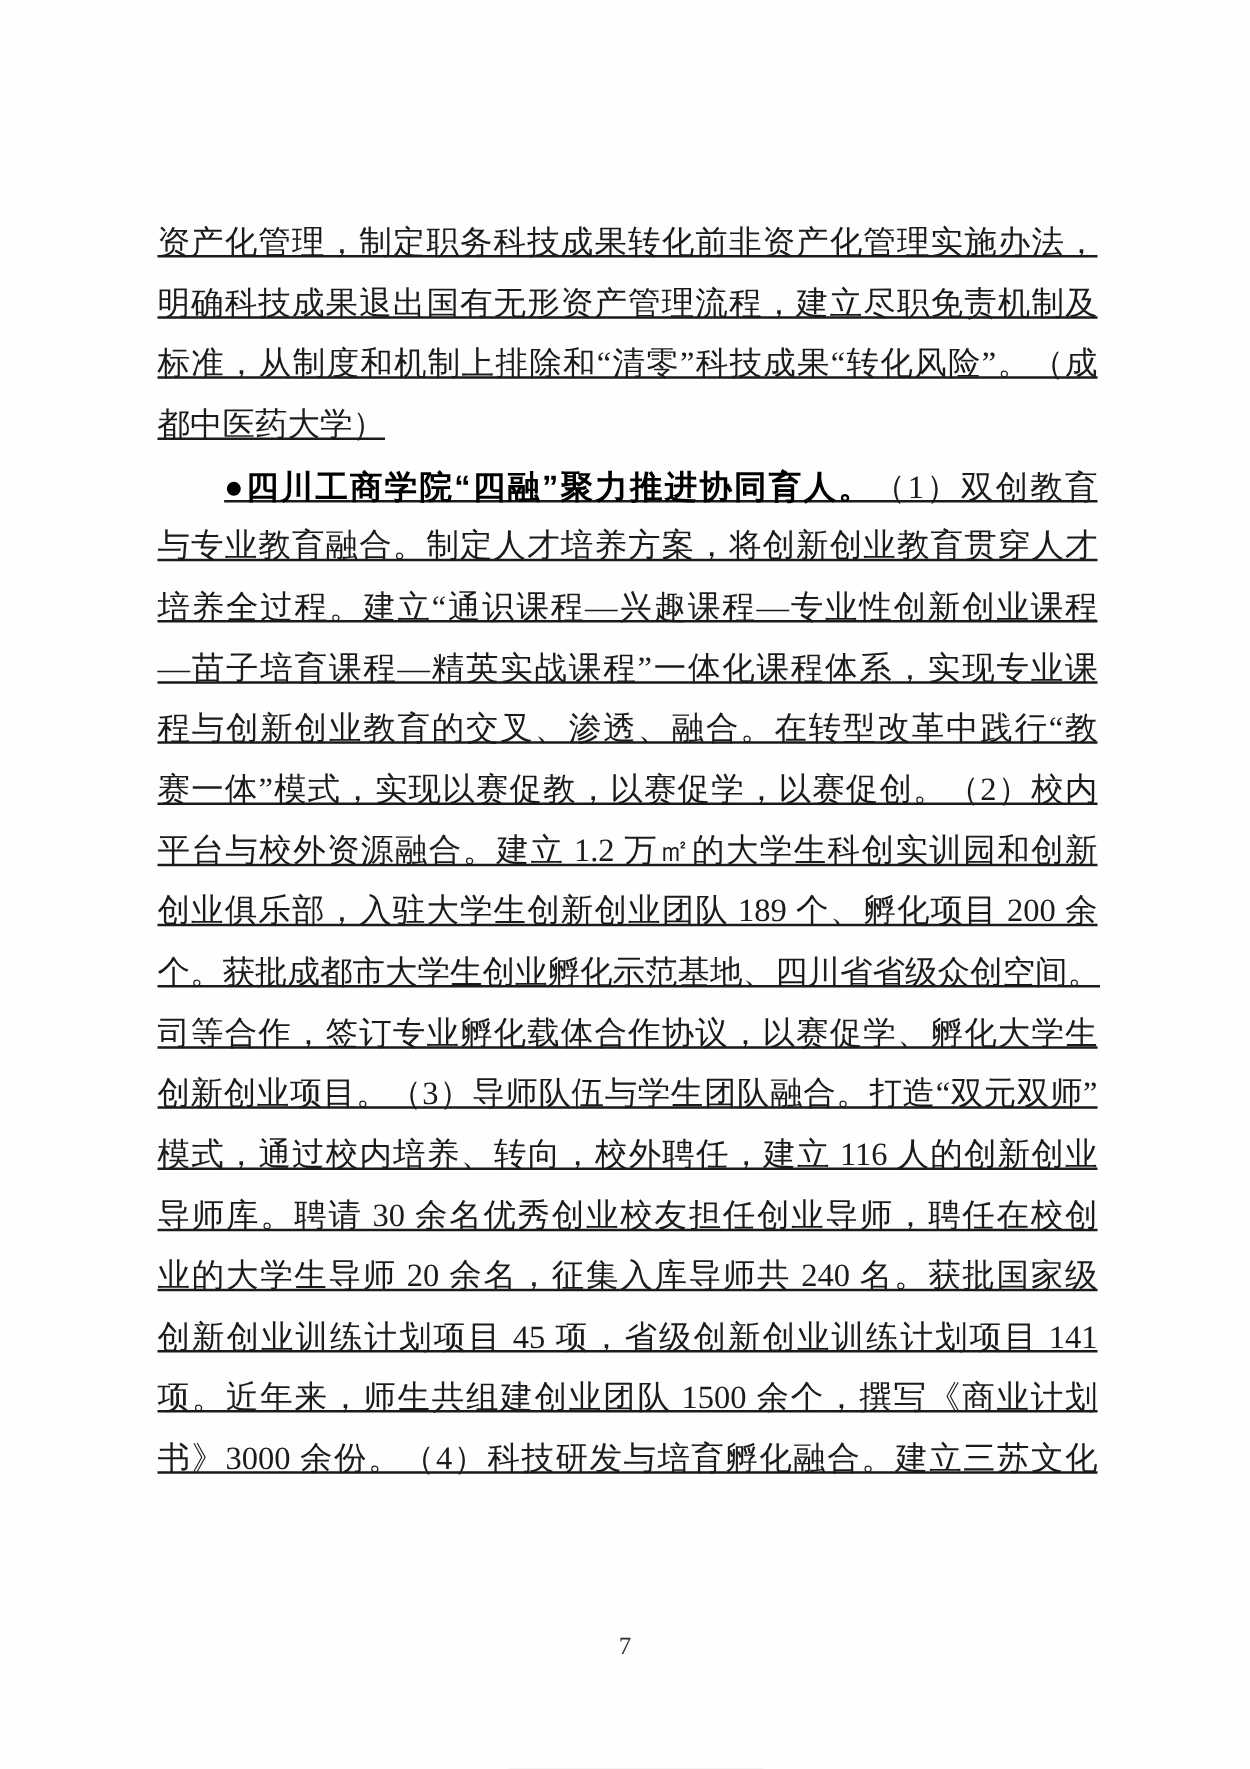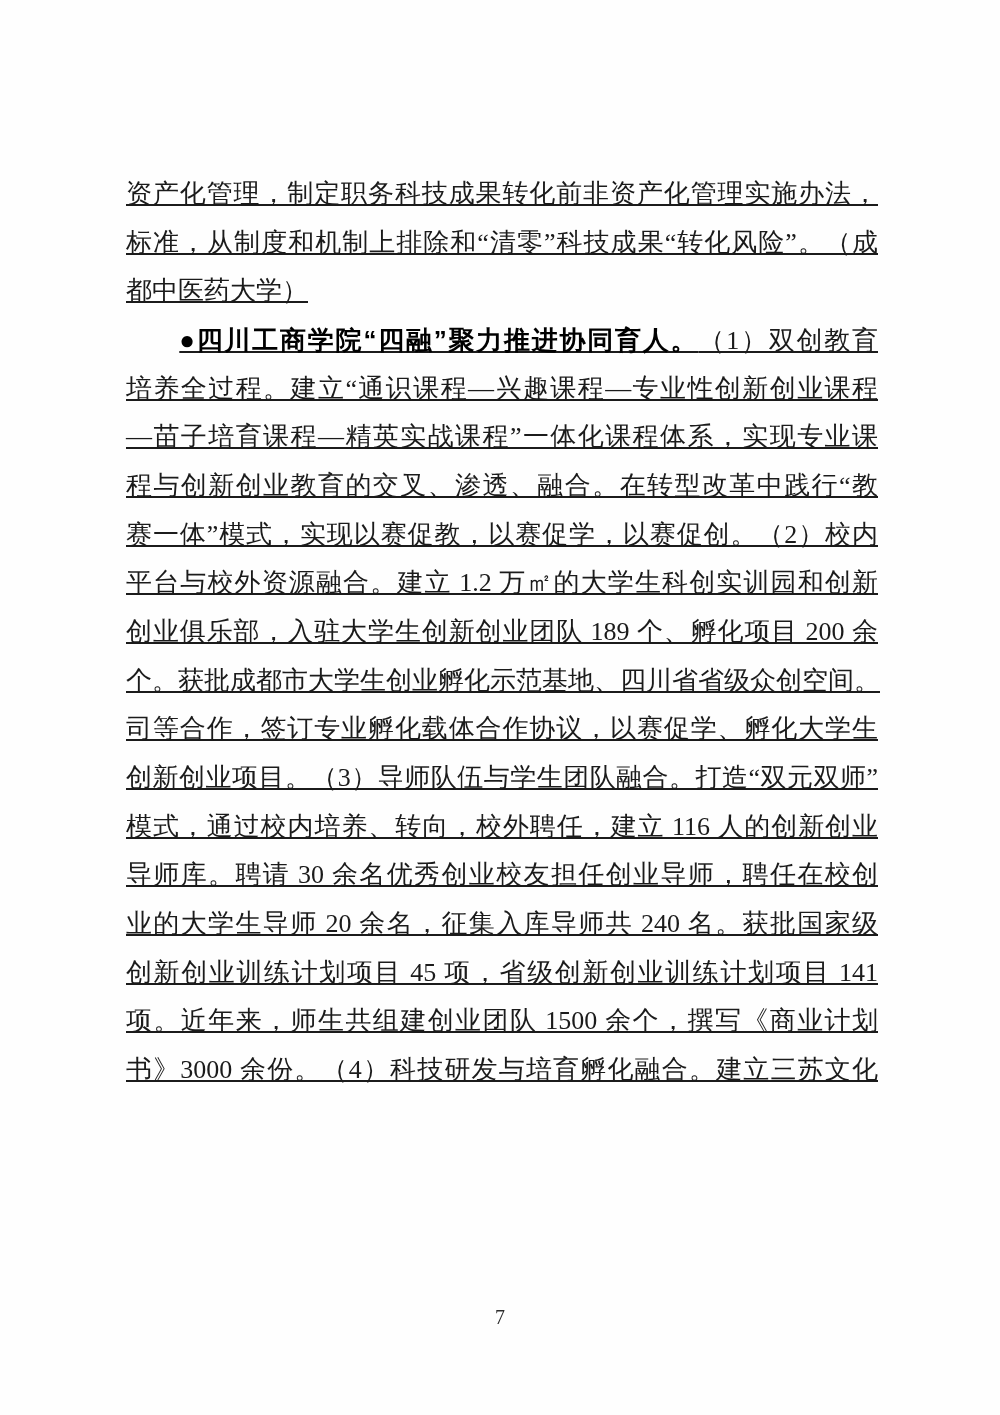--- a/index.html
+++ b/index.html
@@ -59,28 +59,30 @@
   }
 </style>
 </head>
 <body>
 
 <div class="page">
   <div class="content">
 
     <section>
       <div class="line">资产化管理，制定职务科技成果转化前非资产化管理实施办法，</div>
+      <div class="line">明确科技成果退出国有无形资产管理流程，建立尽职免责机制及</div>
       <div class="line">标准，从制度和机制上排除和“清零”科技成果“转化风险”。（成</div>
       <div class="line end">都中医药大学）</div>
     </section>
 
     <section>
       <div class="line indent">
         <span class="bullet-head">●四川工商学院“四融”聚力推进协同育人。</span><span>（1）双创教育</span>
       </div>
+      <div class="line">与专业教育融合。制定人才培养方案，将创新创业教育贯穿人才</div>
       <div class="line">培养全过程。建立“通识课程—兴趣课程—专业性创新创业课程</div>
       <div class="line">—苗子培育课程—精英实战课程”一体化课程体系，实现专业课</div>
       <div class="line">程与创新创业教育的交叉、渗透、融合。在转型改革中践行“教</div>
       <div class="line">赛一体”模式，实现以赛促教，以赛促学，以赛促创。（2）校内</div>
       <div class="line">平台与校外资源融合。建立 1.2 万㎡的大学生科创实训园和创新</div>
       <div class="line">创业俱乐部，入驻大学生创新创业团队 189 个、孵化项目 200 余</div>
       <div class="line">个。获批成都市大学生创业孵化示范基地、四川省省级众创空间。</div>
       <div class="line">司等合作，签订专业孵化载体合作协议，以赛促学、孵化大学生</div>
       <div class="line">创新创业项目。（3）导师队伍与学生团队融合。打造“双元双师”</div>
       <div class="line">模式，通过校内培养、转向，校外聘任，建立 116 人的创新创业</div>

